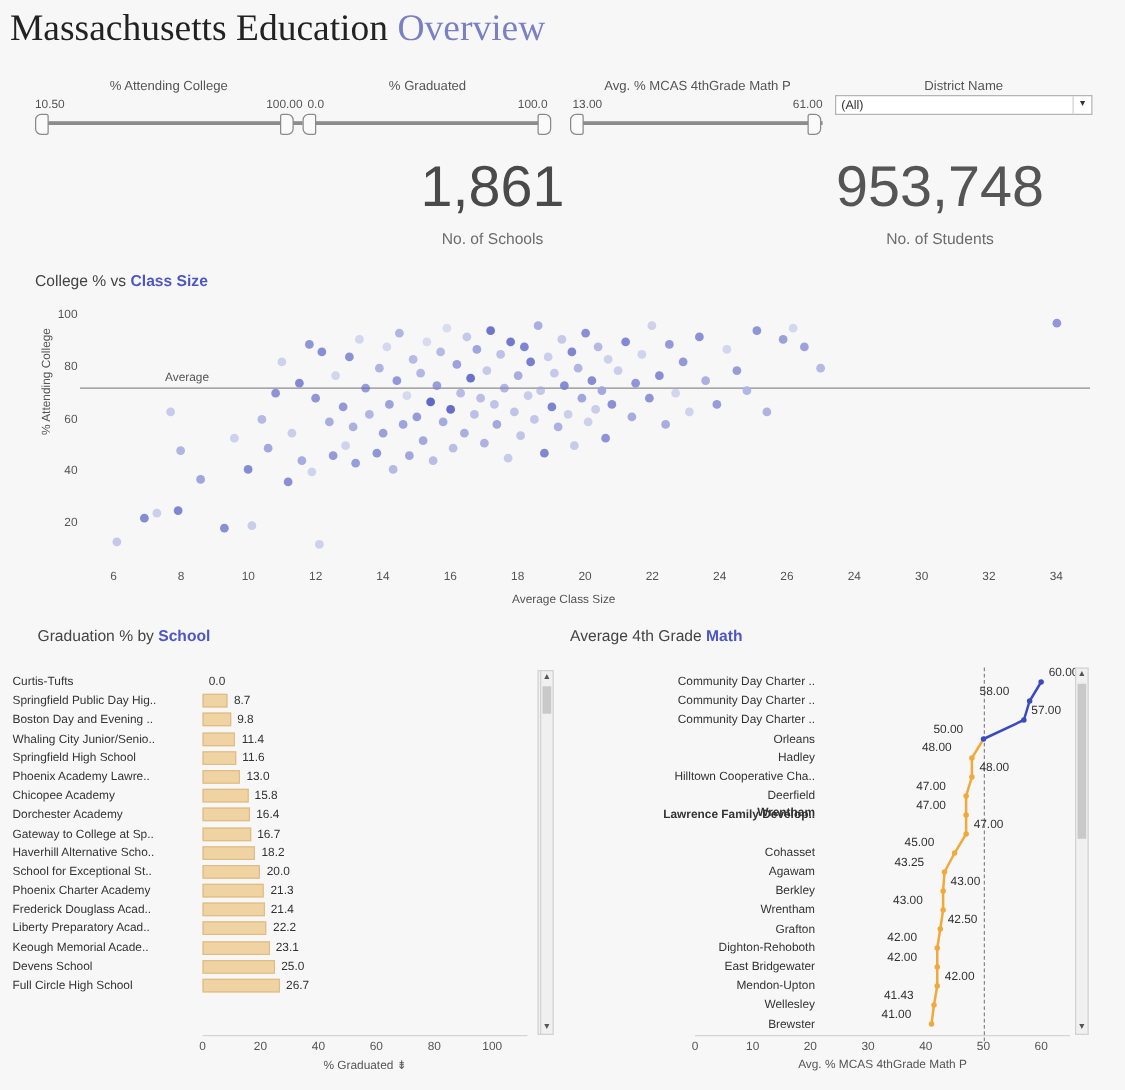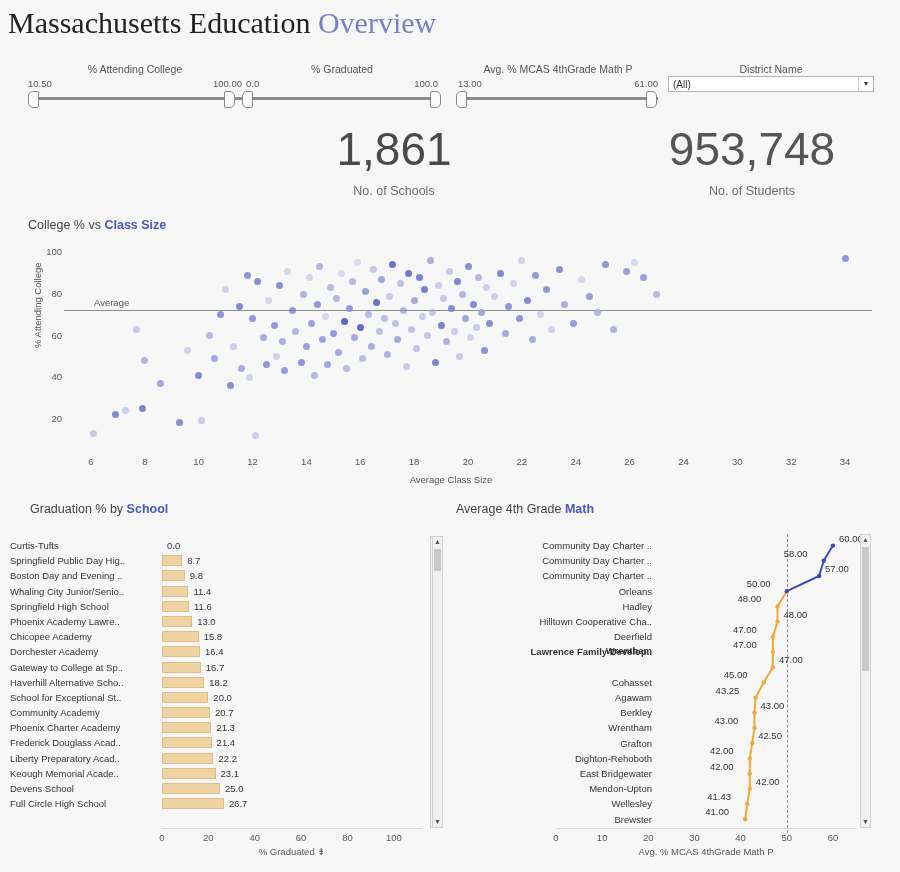--- a/index.html
+++ b/index.html
@@ -192,20 +192,21 @@
   .avg-line {
     position: absolute;
     height: 1px;
     background: #8d8d8d;
   }
   .avg-lbl {
     position: absolute;
     font-size: 9.5px;
     color: #555;
     background: transparent;
+    margin-left: 38px;
   }
   .dot {
     position: absolute;
     border-radius: 50%;
   }
 
   
   .bars {
     position: absolute;
     left: 10px;
@@ -622,27 +623,20 @@
           <div class="bar-val" style="left: 199.191px;">18.2</div>
         </div>
         <div class="bar-row">
           <div class="bar-name">School for Exceptional St..</div>
           <div class="bar-track" style="width: 46.3636px;">
             <div class="bar-fill" style="width: 100%; background: rgb(240, 211, 163);"></div>
           </div>
           <div class="bar-val" style="left: 203.364px;">20.0</div>
         </div>
         <div class="bar-row">
-          <div class="bar-name">Community Academy</div>
-          <div class="bar-track" style="width: 47.9864px;">
-            <div class="bar-fill" style="width: 100%; background: rgb(240, 211, 163);"></div>
-          </div>
-          <div class="bar-val" style="left: 204.986px;">20.7</div>
-        </div>
-        <div class="bar-row">
           <div class="bar-name">Phoenix Charter Academy</div>
           <div class="bar-track" style="width: 49.3773px;">
             <div class="bar-fill" style="width: 100%; background: rgb(240, 211, 163);"></div>
           </div>
           <div class="bar-val" style="left: 206.377px;">21.3</div>
         </div>
         <div class="bar-row">
           <div class="bar-name">Frederick Douglass Acad..</div>
           <div class="bar-track" style="width: 49.6091px;">
             <div class="bar-fill" style="width: 100%; background: rgb(240, 211, 163);"></div>

